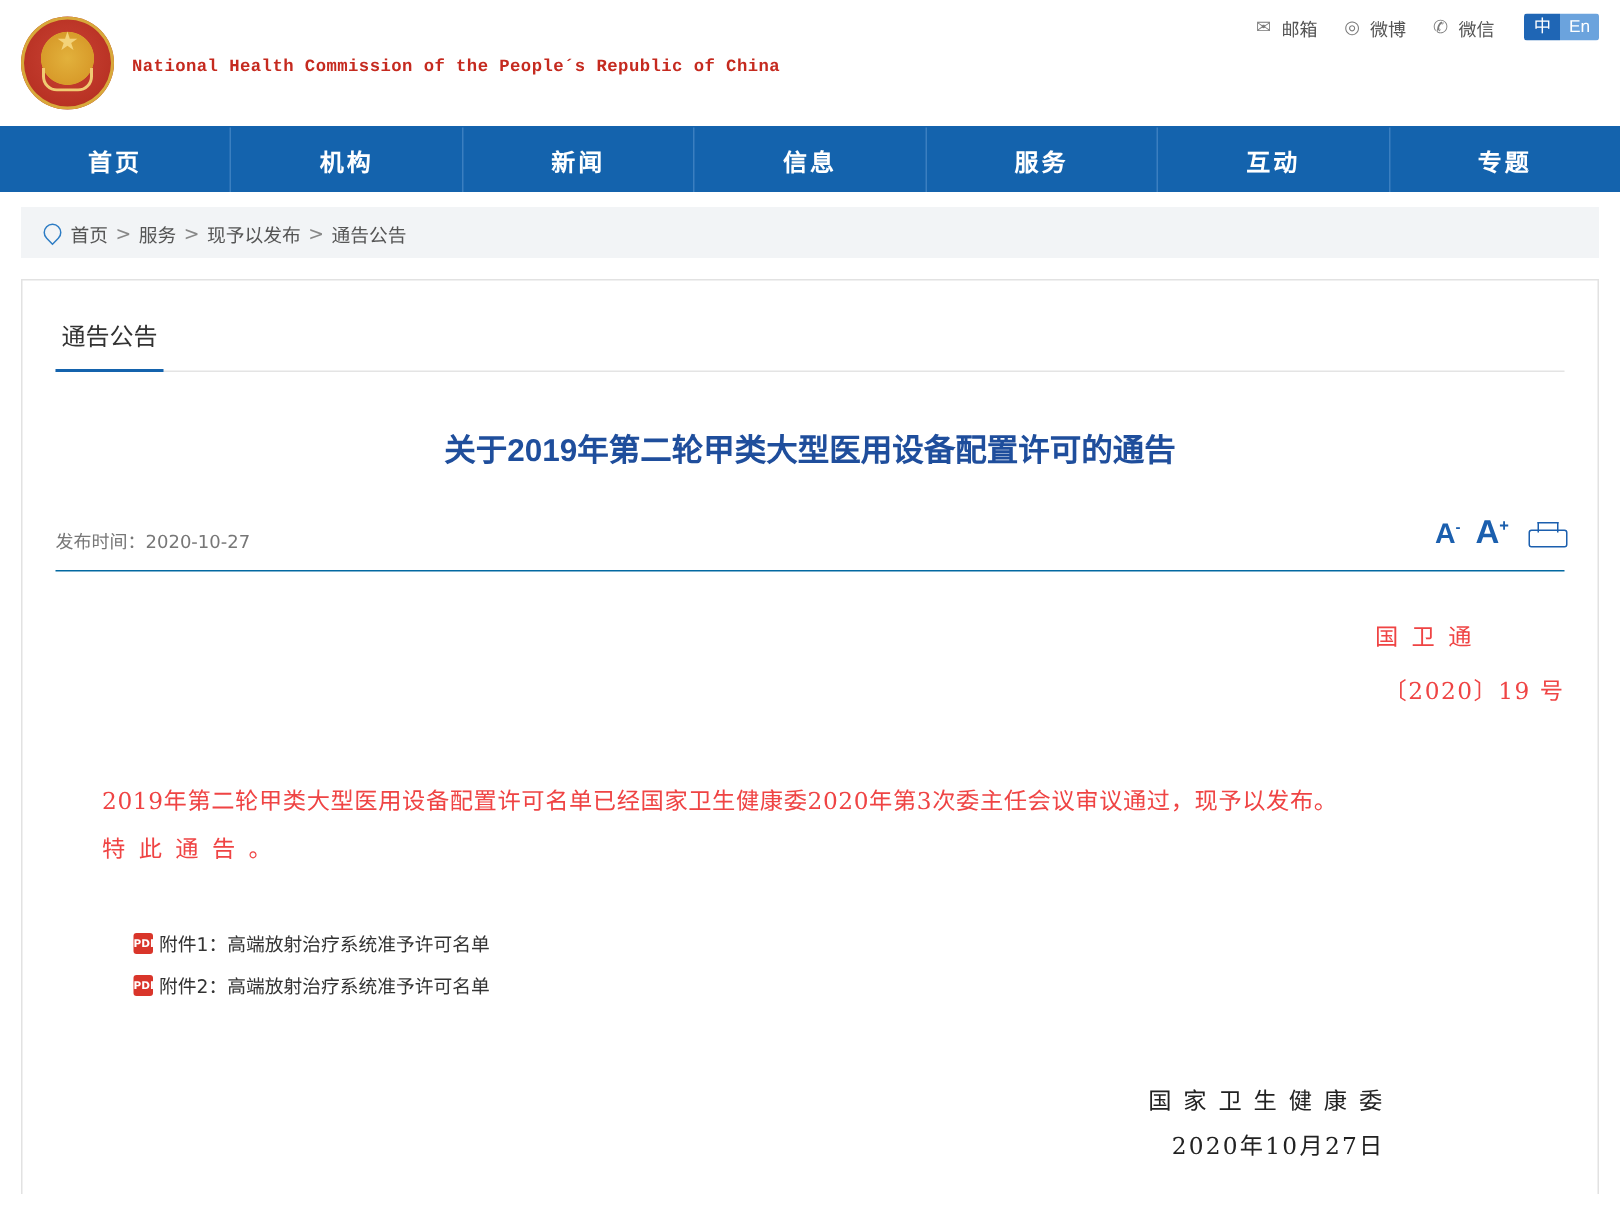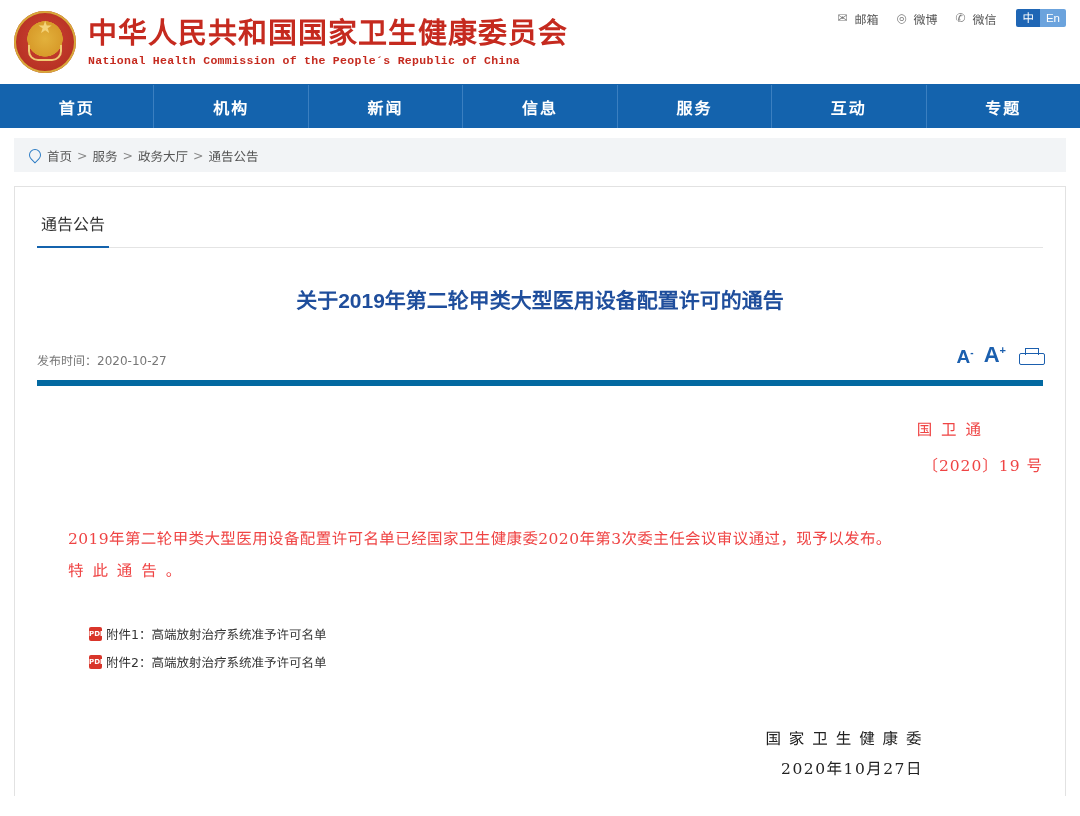--- a/index.html
+++ b/index.html
@@ -187,21 +187,21 @@
     line-height: 1.45;
     font-family: Liberation Sans, sans-serif;
   }
 
   .meta-row {
     display: flex;
     align-items: flex-end;
     justify-content: space-between;
     margin-top: 26px;
     padding-bottom: 12px;
-    border-bottom: 6px solid #0369a1;
+    border-bottom: 1px solid #0369a1;
   }
   .meta-left {
     font-size: 12px;
     color: #777;
     font-family: "DejaVu Sans", "Liberation Sans", sans-serif;
   }
   .meta-right {
     display: flex;
     align-items: flex-end;
     gap: 10px;
@@ -300,21 +300,20 @@
     letter-spacing: 1.5px;
     color: #222;
   }
 </style>
 </head>
 <body>
 
 <div class="header">
   <div class="emblem"></div>
   <div class="title-block">
-    <div class="title-cn">中华人民共和国国家卫生健康委员会</div>
     <div class="title-en">National Health Commission of the People´s Republic of China</div>
   </div>
 
   <div class="header-right">
     <div class="hr-item">
       <span class="hr-ico">✉</span>
       <span>邮箱</span>
     </div>
     <div class="hr-item">
       <span class="hr-ico">◎</span>
@@ -341,21 +340,21 @@
   <div class="item">专题</div>
 </div>
 
 <div class="crumb-wrap">
   <div class="crumb">
     <span class="pin"></span>
     <a>首页</a>
     <span class="sep">&gt;</span>
     <a>服务</a>
     <span class="sep">&gt;</span>
-    <a>政务大厅</a>
+    <a>现予以发布</a>
     <span class="sep">&gt;</span>
     <a>通告公告</a>
   </div>
 </div>
 
 <div class="card">
 
   <div class="card-head">
     <span class="tag">通告公告</span>
   </div>

